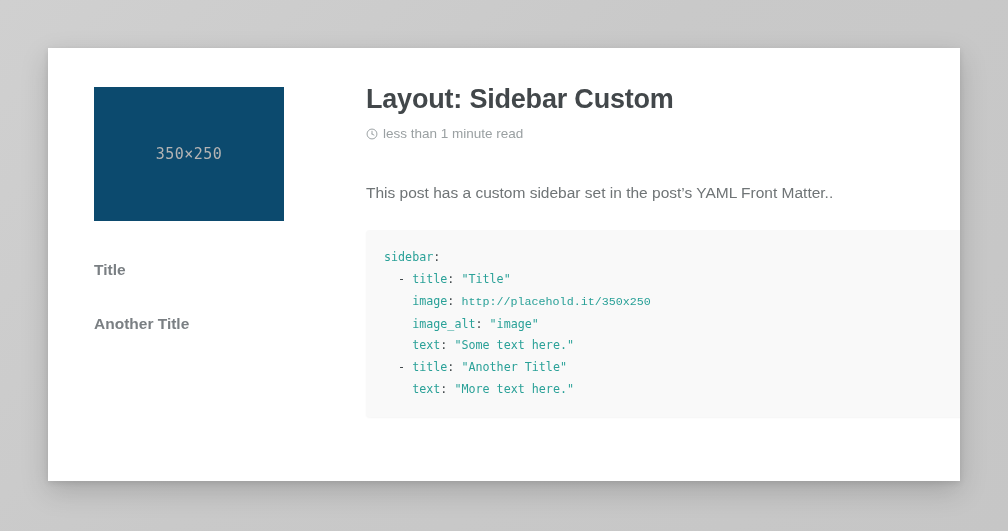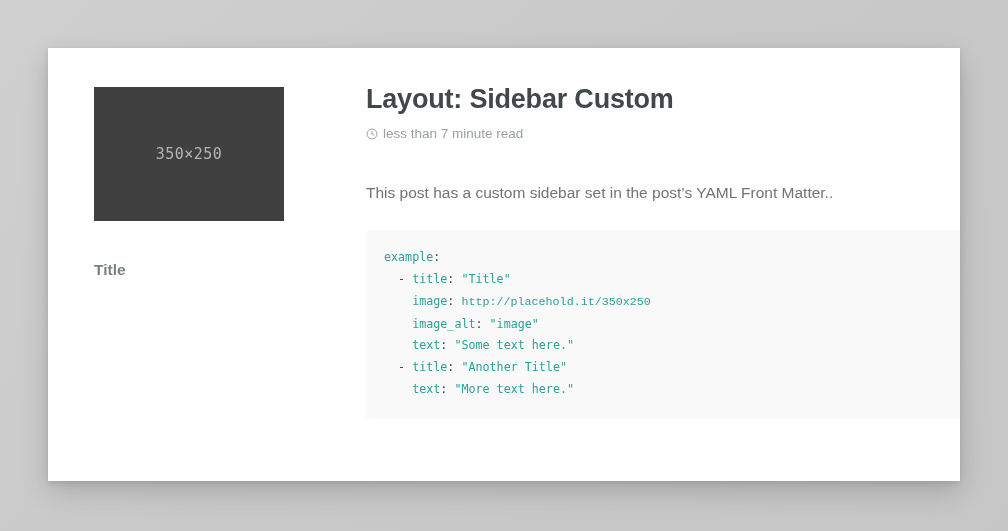--- a/index.html
+++ b/index.html
@@ -44,21 +44,21 @@
   .sidebar {
     position: absolute;
     left: 46px;
     top: 39px;
     width: 196px;
   }
 
   .side-figure {
     width: 190px;
     height: 134px;
-    background: #404040;
+    background: #0c4a6e;
     position: relative;
   }
   .side-figure .ph-label {
     position: absolute;
     left: 0;
     right: 0;
     top: 50%;
     transform: translateY(-50%);
     text-align: center;
     color: #b4b4b4;
@@ -166,44 +166,45 @@
 
         <div class="side-figure">
           <span class="ph-label">350×250</span>
         </div>
 
         <div class="side-block side-block-1">
           <h3 class="side-h">Title</h3>
         </div>
 
         <div class="side-block side-block-2">
+          <h3 class="side-h">Another Title</h3>
         </div>
 
       </aside>
 
       <main class="main">
 
         <h1 class="post-title">Layout: Sidebar Custom</h1>
 
         <div class="post-meta">
           <span class="clock-icon">
             <svg width="12" height="12" viewBox="0 0 16 16" aria-hidden="true">
               <circle cx="8" cy="8" r="6.6" fill="none" stroke="#9aa0a2" stroke-width="1.3"></circle>
               <line x1="8" y1="8" x2="8" y2="4.3" stroke="#9aa0a2" stroke-width="1.3" stroke-linecap="round"></line>
               <line x1="8" y1="8" x2="10.6" y2="9.4" stroke="#9aa0a2" stroke-width="1.3" stroke-linecap="round"></line>
             </svg>
           </span>
-          <span>less than 7 minute read</span>
+          <span>less than 1 minute read</span>
         </div>
 
         <p class="post-p post-p-1">This post has a custom sidebar set in the post’s YAML Front Matter..</p>
 
 
         <div class="code-wrap">
-          <pre class="code" id="code-pre"><span class="tok-key">example</span><span class="tok-punc">:</span>
+          <pre class="code" id="code-pre"><span class="tok-key">sidebar</span><span class="tok-punc">:</span>
   <span class="tok-dash">- </span><span class="tok-key">title</span><span class="tok-punc">: </span><span class="tok-str">"Title"</span>
     <span class="tok-key">image</span><span class="tok-punc">: </span><span class="tok-val">http://placehold.it/350x250</span>
     <span class="tok-key">image_alt</span><span class="tok-punc">: </span><span class="tok-str">"image"</span>
     <span class="tok-key">text</span><span class="tok-punc">: </span><span class="tok-str">"Some text here."</span>
   <span class="tok-dash">- </span><span class="tok-key">title</span><span class="tok-punc">: </span><span class="tok-str">"Another Title"</span>
     <span class="tok-key">text</span><span class="tok-punc">: </span><span class="tok-str">"More text here."</span></pre>
         </div>
 
       </main>
 

